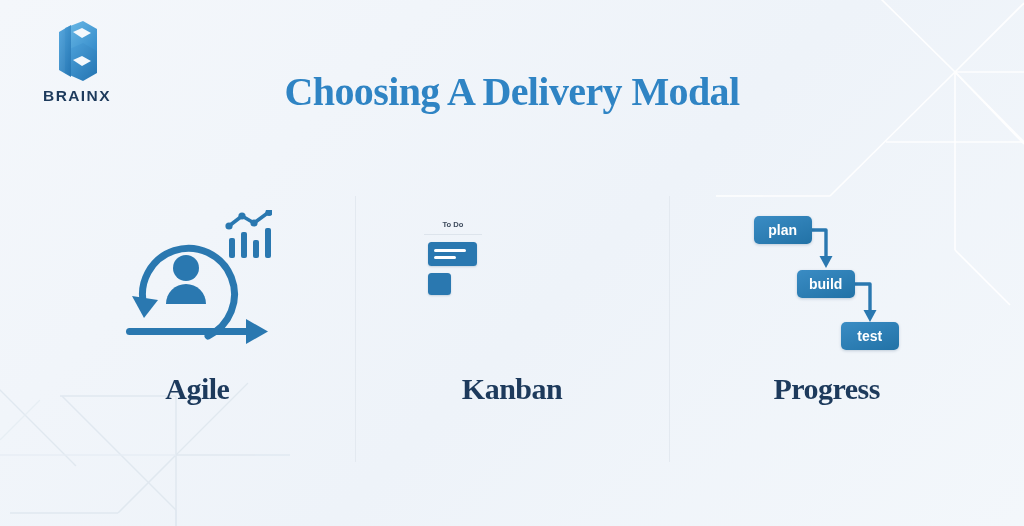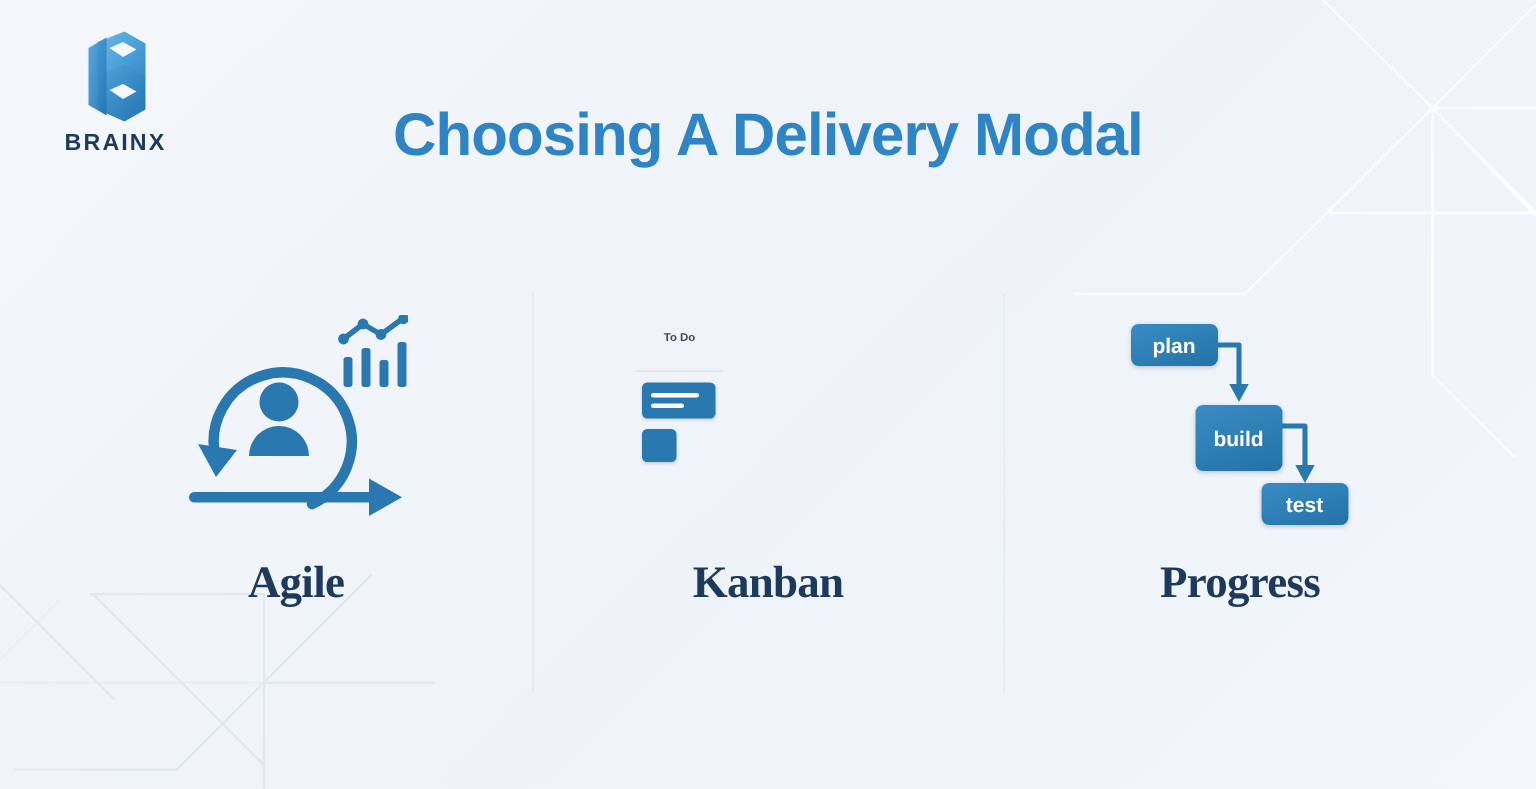--- a/index.html
+++ b/index.html
@@ -53,21 +53,21 @@
   #page-title {
     position: absolute;
     left: 0;
     right: 0;
     top: 68px;
     text-align: center;
     font-size: 40px;
     font-weight: 700;
     letter-spacing: -0.6px;
     color: #2f84c4;
-    font-family: Liberation Sans, sans-serif;
+    font-family: Liberation Serif, serif;
   }
 
   
   #columns {
     position: absolute;
     left: 40px;
     top: 196px;
     width: 944px;
     height: 266px;
     display: flex;
@@ -128,21 +128,21 @@
     bottom: 0;
     width: 1px;
     background: #dde4ec;
   }
   .kan-head {
     text-align: center;
     font-size: 7.6px;
     font-weight: 600;
     color: #3d4a5c;
     white-space: nowrap;
-    padding-bottom: 18px;
+    padding-bottom: 5px;
     border-bottom: 1px solid #dde4ec;
   }
   .kan-cards {
     position: relative;
     padding-top: 7px;
     height: 96px;
   }
   .card {
     background: #2a78b0;
     border-radius: 3.5px;
@@ -165,21 +165,21 @@
     color: #ffffff;
     font-size: 14px;
     font-weight: 600;
     display: flex;
     align-items: center;
     justify-content: center;
     box-shadow: 0 1px 3px rgba(20,60,100,.22);
     font-family: "Liberation Sans", sans-serif;
   }
   .wf-plan  { left: 10px;  top: 10px;  width: 58px; height: 28px; }
-  .wf-build { left: 53px;  top: 64px;  width: 58px; height: 44px; }
+  .wf-build { left: 53px;  top: 64px;  width: 58px; height: 28px; }
   .wf-test  { left: 97px;  top: 116px; width: 58px; height: 28px; }
   .wf-svg { position: absolute; left: 0; top: 0; }
 </style>
 </head>
 <body>
 
 <div id="stage">
 
   <svg id="bg-decor" viewBox="0 0 1024 526" xmlns="http://www.w3.org/2000/svg">
     <g stroke="#ffffff" stroke-width="1.6" fill="none" opacity="0.95">

